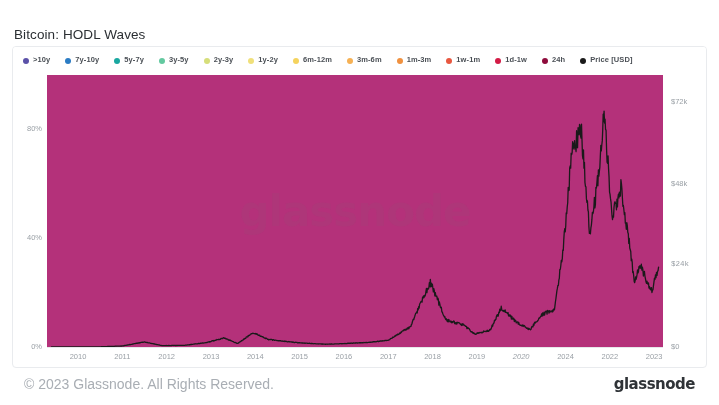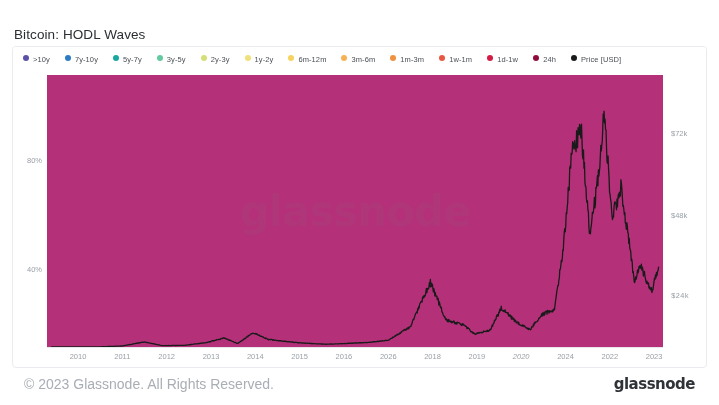--- a/index.html
+++ b/index.html
@@ -29,21 +29,21 @@
     border-radius: 4px;
     overflow: hidden;
   }
 
   
   .legend {
     position: absolute; left: 0; top: 0; width: 695px; height: 24px;
     display: flex; align-items: center; padding-left: 10px; gap: 0px;
     background: #fff; z-index: 6;
   }
-  .legend-item { display:flex; align-items:flex-start; margin-right: 15px; white-space: nowrap; }
+  .legend-item { display:flex; align-items:flex-end; margin-right: 15px; white-space: nowrap; font-weight: bold; }
   .legend-dot { width: 6px; height: 6px; border-radius: 50%; margin-right: 4px; flex: none; }
   .legend-label { font-size: 7.5px; color: #4a4f55; letter-spacing: .1px; }
 
   
   .plot-wrap {
     position: absolute; left: 0; top: 24px; width: 695px; height: 298px;
   }
   .plot {
     position: absolute;
     left: 34px; top: 4px;
@@ -60,21 +60,21 @@
   .watermark span {
     font-size: 42px; font-weight: 700; letter-spacing: -1px;
     color: rgba(120,120,120,0.085);
     font-family: "DejaVu Sans", sans-serif;
   }
 
   
   .axis-left { position: absolute; left: 0px; top: 4px; width: 32px; height: 272px; }
   .axis-right { position: absolute; left: 654px; top: 4px; width: 44px; height: 272px; }
   .tick-y {
-    position: absolute; font-size: 7.5px; color: #9aa0a6; white-space: nowrap; margin-top: 32px;
+    position: absolute; font-size: 7.5px; color: #9aa0a6; white-space: nowrap;
   }
   .axis-left .tick-y { right: 3px; }
   .axis-right .tick-y { left: 4px; }
 
   .axis-bottom {
     position: absolute; left: 34px; top: 278px; width: 616px; height: 18px;
   }
   .tick-x {
     position: absolute; top: 3px; font-size: 7.5px; color: #9aa0a6;
     transform: translateX(-50%); white-space: nowrap;
@@ -200,21 +200,21 @@
 
       <div class="baseline"></div>
       <div class="axis-bottom" id="axis-bottom">
           <div class="tick-x" style="left: 31.0216px;">2010</div>
           <div class="tick-x" style="left: 75.3381px;">2011</div>
           <div class="tick-x" style="left: 119.655px;">2012</div>
           <div class="tick-x" style="left: 163.971px;">2013</div>
           <div class="tick-x" style="left: 208.288px;">2014</div>
           <div class="tick-x" style="left: 252.604px;">2015</div>
           <div class="tick-x" style="left: 296.921px;">2016</div>
-          <div class="tick-x" style="left: 341.237px;">2026</div>
+          <div class="tick-x" style="left: 341.237px;">2017</div>
           <div class="tick-x" style="left: 385.554px;">2018</div>
           <div class="tick-x" style="left: 429.871px;">2019</div>
           <div class="tick-x" style="left: 474.187px; font-style: italic;">2020</div>
           <div class="tick-x" style="left: 518.504px;">2024</div>
           <div class="tick-x" style="left: 562.82px;">2022</div>
           <div class="tick-x" style="left: 607.137px;">2023</div>
         </div>
 
     </div>
   </div>

